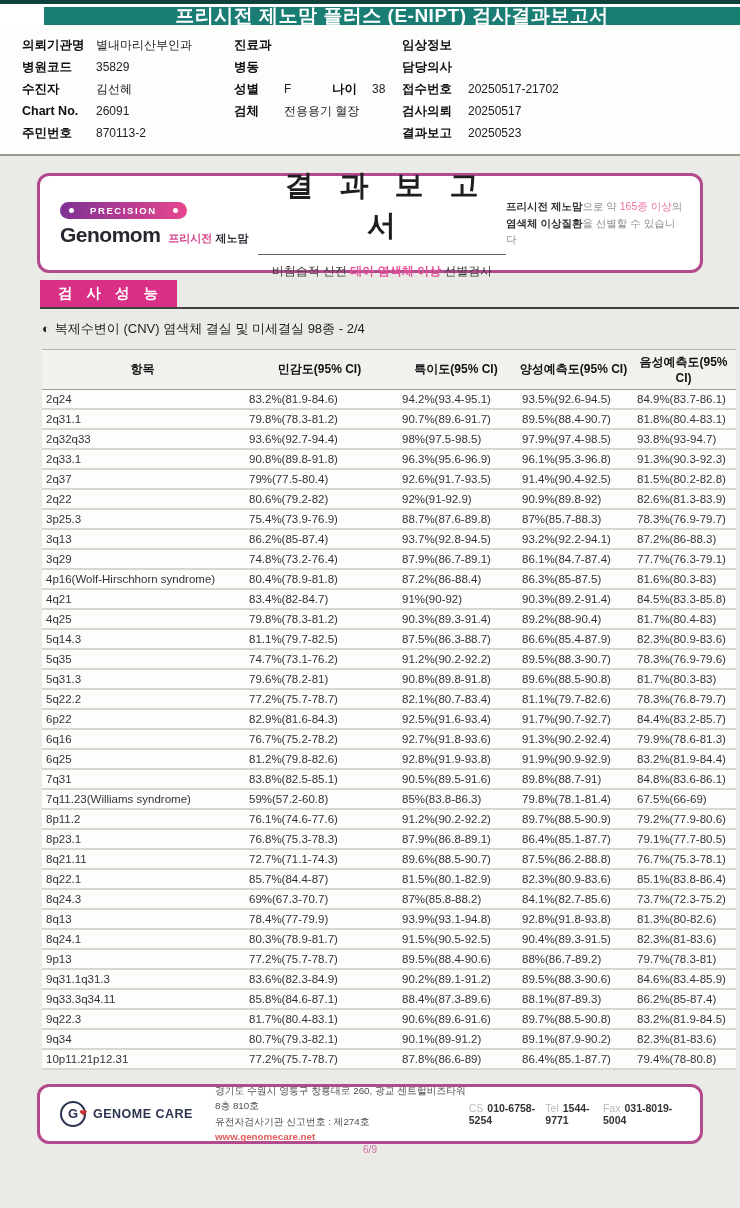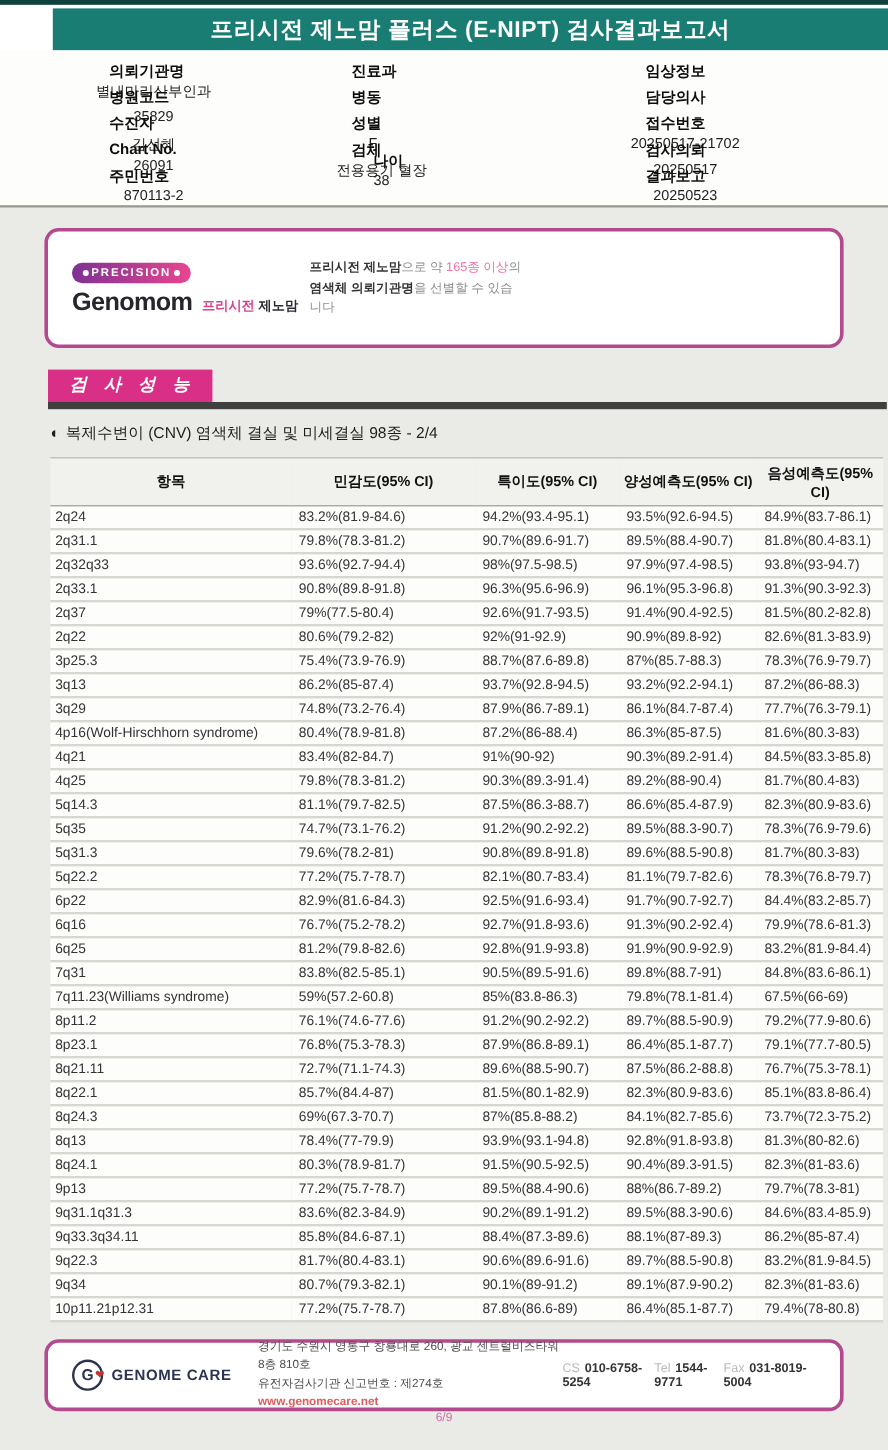--- a/index.html
+++ b/index.html
@@ -7,49 +7,49 @@
   body {
     height:1208px; overflow:hidden;
     background:#eaebe7;
     font-family:"Liberation Sans", sans-serif;
     color:#222;
   }
   
   .head-wrap { background:#ffffff; }
   .top-strip { height:4px; background:#0f423d; }
   .title-bar {
-    margin-top:3px; height:35px; background:#1a7d74;
+    margin-top:3px; height:18px; background:#1a7d74;
     display:flex; align-items:center; justify-content:center;margin-left:44px;
   }
   .title-bar h1 { color:#fff; font-size:19px; font-weight:bold; letter-spacing:0.5px; }
 
   
   .patient-info {
     background:#fdfdfc; border-bottom:2px solid #9a9a93;
     display:flex; padding:9px 0 10px 22px;
   }
   .pi-col1 { width:212px; } .pi-col2 { width:168px; } .pi-col3 { flex:1; }
-  .field { display:flex; align-items:center; height:22px;flex-direction:column; }
+  .field { display:flex; align-items:center; height:22px; }
   .lbl { font-weight:bold; font-size:12.5px; color:#0d0d0d; flex:none; }
   .val { font-size:12px; color:#222; }
   .pi-col1 .lbl { width:74px; }
   .pi-col2 .lbl { width:50px; }
   .pi-col3 .lbl { width:66px; }
   .lbl.inline2 { width:40px; margin-left:26px; }
   .val.gender { width:22px; }
 
   
   .banner {
     margin:17px 37px 0 37px; height:100px;
     background:#fff; border:3px solid #b34a8e; border-radius:12px;
     display:flex; align-items:center; padding:0 16px 0 20px;
   }
   .brand-block { width:198px; }
   .precision-badge {
-    display:inline-flex; align-items:center; gap:2px;
+    display:inline-flex; align-items:center; gap:16px;
     background:linear-gradient(90deg,#7e3194,#e8468e);
     color:#fff; font-size:9.5px; font-weight:bold; letter-spacing:1.6px;
     padding:3px 9px; border-radius:10px;
   }
   .precision-badge .dot { width:5px; height:5px; border-radius:50%; background:#fff; }
   .brand-row { margin-top:4px; display:flex; align-items:baseline; }
   .brand-en { font-size:21px; font-weight:bold; color:#26262e; letter-spacing:-0.5px; }
   .brand-kr { margin-left:8px; font-size:11px; font-weight:bold; }
   .brand-kr .pink { color:#d5458c; }
   .brand-kr .dark { color:#2a2a33; }
@@ -58,21 +58,21 @@
     display:inline-block; font-size:29px; font-weight:bold; color:#1e1e1e;
     letter-spacing:9px; padding:0 6px 8px 14px; border-bottom:1.5px solid #666;
   }
   .report-subtitle { margin-top:8px; font-size:12px; color:#3c3c3c; }
   .report-subtitle .hl { color:#e5579a; font-weight:bold; }
   .banner-note { width:178px; font-size:10.5px; color:#8d8d8d; line-height:1.6; }
   .banner-note .dark { color:#333; font-weight:bold; }
   .banner-note .pink { color:#ef6fa4; }
 
   
-  .section-head { margin:18px 1px 0 40px; border-bottom:6px solid #404040; line-height:0;font-style:italic; }
+  .section-head { margin:7px 1px 0 40px; border-bottom:2px solid #404040; line-height:0; }
   .section-badge {
     display:inline-block; background:#da2f87; color:#fff;
     font-size:14.5px; font-weight:bold; letter-spacing:5px;
     padding:6px 14px 6px 18px; line-height:1;
   }
   .section-sub { margin:11px 0 0 42px; font-size:13px; color:#1d1d1d; display:flex; align-items:center; gap:5px; }
   .half-circle { font-size:13px; color:#1d1d1d; }
 
   
   table.perf {
@@ -200,26 +200,32 @@
       <span class="dot"></span>
     </span>
     <div class="brand-row">
       <span class="brand-en">Genomom</span>
       <span class="brand-kr">
         <span class="pink">프리시전</span>
         <span class="dark">제노맘</span>
       </span>
     </div>
   </div>
+  <div class="banner-center">
+    <div class="report-title">결 과 보 고 서</div>
+    <div class="report-subtitle">
+      <span>비침습적 산전 </span><span class="hl">태아 염색체 이상</span><span> 선별검사</span>
+    </div>
+  </div>
   <div class="banner-note">
     <div>
       <span class="dark">프리시전 제노맘</span><span>으로 약 </span><span class="pink">165종 이상</span><span>의</span>
     </div>
     <div>
-      <span class="dark">염색체 의뢰기관명</span><span>을 선별할 수 있습니다</span>
+      <span class="dark">염색체 이상질환</span><span>을 선별할 수 있습니다</span>
     </div>
   </div>
 </div>
 
 <div class="section-head">
   <span class="section-badge">검 사 성 능</span>
 </div>
 <div class="section-sub">
   <span class="half-circle">◐</span>
   <span>복제수변이 (CNV) 염색체 결실 및 미세결실 98종 - 2/4</span>

